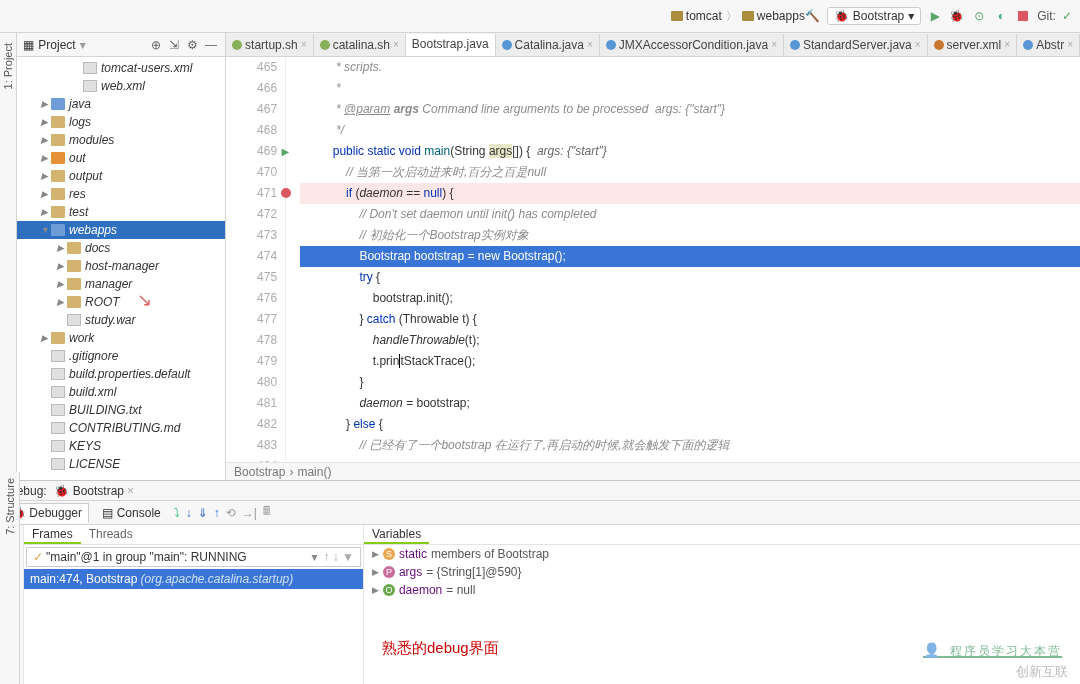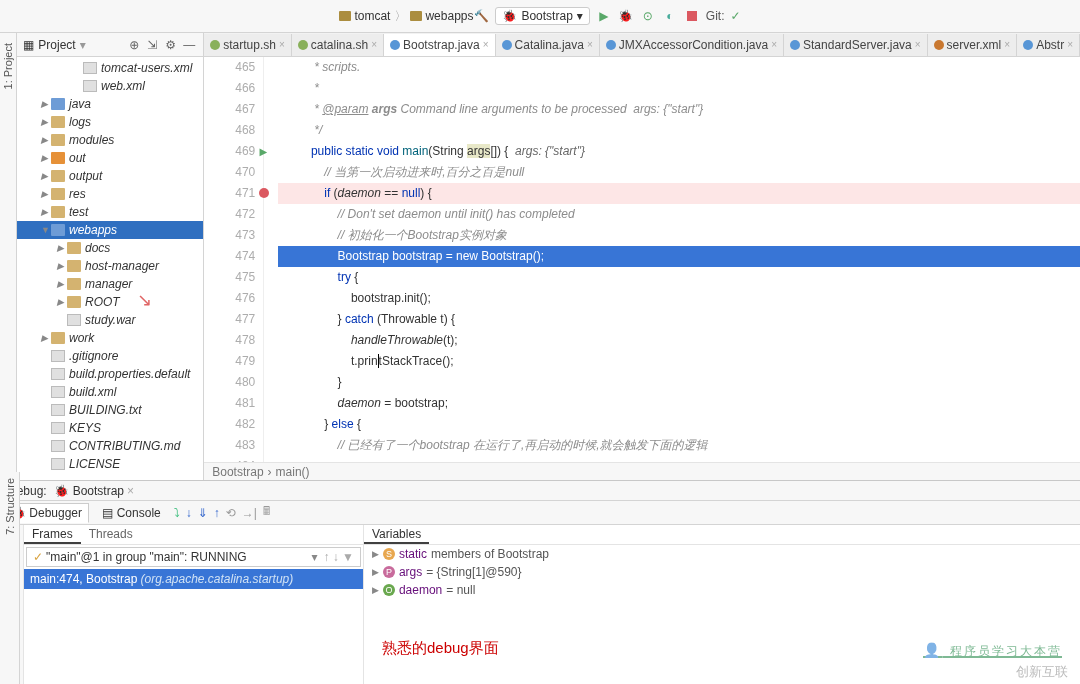--- a/index.html
+++ b/index.html
@@ -1,17 +1,17 @@
 <!DOCTYPE html>
 <html><head>
 <meta charset="utf-8">
 <style>
 * { margin: 0; padding: 0; box-sizing: border-box; font-family: -apple-system, "Segoe UI", sans-serif; font-size: 12px; }
 body { background: #f2f2f2; color: #333; width: 1080px; height: 684px; overflow: hidden; position: relative; }
-.top-bar { height: 24px; background: #f7f7f7; border-bottom: 1px solid #d4d4d4; display: flex; align-items: center; padding: 16px 8px; justify-content: center; }
+.top-bar { height: 24px; background: #f7f7f7; border-bottom: 1px solid #d4d4d4; display: flex; align-items: center; padding: 16px 8px; justify-content: flex-end; }
 .breadcrumb { display: flex; align-items: center; gap: 4px; }
 .breadcrumb-item { display: flex; align-items: center; gap: 3px; color: #333; }
 .breadcrumb .folder-icon { width: 12px; height: 10px; background: #ab8d3f; border-radius: 1px; display: inline-block; }
 .breadcrumb-sep { color: #999; }
 .top-right { display: flex; align-items: center; gap: 6px; }
 .btn-ico { width: 16px; height: 16px; display: inline-flex; align-items: center; justify-content: center; color: #666; }
 .run-config { border: 1px solid #ccc; padding: 1px 6px; border-radius: 3px; display: flex; align-items: center; gap: 4px; background: #fff; }
 .play-icon { color: #59a869; }
 .bug-icon { color: #59a869; }
 .stop-icon { width: 10px; height: 10px; background: #db5860; }
@@ -34,21 +34,21 @@
 .ico.folder-orange { background: #e69138; border-radius: 1px; }
 .ico.file { background: #e0e0e0; border: 1px solid #bbb; }
 .indent1 { padding-left: 24px; }
 .indent2 { padding-left: 40px; }
 .indent3 { padding-left: 56px; }
 .annotation { position: absolute; left: 170px; top: 232px; color: #e06666; font-size: 15px; line-height: 1.3; pointer-events: none; }
 .arrow-red { position: absolute; left: 120px; top: 256px; color: #e06666; font-size: 18px; }
 .editor-area { flex: 1; display: flex; flex-direction: column; background: #fff; }
 .editor-tabs { height: 24px; background: #f2f2f2; border-bottom: 1px solid #d4d4d4; display: flex; align-items: center; overflow: hidden; }
 .tab { padding: 0 6px; height: 22px; display: flex; align-items: center; gap: 3px; border-right: 1px solid #d4d4d4; background: #ededed; font-size: 11px; color: #444; }
-.tab.active { background: #fff; }
+.tab.active { background: #fff; flex-direction: column; }
 .tab .close { color: #aaa; font-size: 10px; }
 .tab-ico { width: 10px; height: 10px; border-radius: 50%; display: inline-block; }
 .tab-ico.sh { background: #89b05a; }
 .tab-ico.java { background: #5896d6; }
 .tab-ico.xml { background: #c97830; }
 .code-body { flex: 1; display: flex; font-family: "JetBrains Mono", Menlo, Consolas, monospace; font-size: 13px; overflow: hidden; }
 .gutter { width: 60px; text-align: right; padding-right: 8px; color: #adadad; background: #fff; border-right: 1px solid #eee; }
 .gutter-line { height: 21px; line-height: 21px; position: relative; }
 .gutter-play { position: absolute; right: -12px; color: #59a869; font-size: 10px; }
 .gutter-bp { position: absolute; right: -14px; width: 10px; height: 10px; background: #db5860; border-radius: 50%; top: 5px; }
@@ -66,21 +66,21 @@
 .debug-panel { height: 212px; border-top: 1px solid #c8c8c8; background: #fff; display: flex; flex-direction: column; }
 .debug-header { height: 20px; background: #f7f7f7; border-bottom: 1px solid #d4d4d4; display: flex; align-items: center; padding: 0 8px; gap: 8px; font-size: 11px; }
 .debug-toolbar { height: 24px; background: #f7f7f7; border-bottom: 1px solid #d4d4d4; display: flex; align-items: center; padding: 0 4px; gap: 6px; }
 .dtab { padding: 2px 6px; border: 1px solid transparent; }
 .dtab.active { background: #fff; border: 1px solid #ccc; border-bottom-color: #fff; }
 .debug-body { flex: 1; display: flex; }
 .debug-left-rail { width: 24px; background: #f7f7f7; border-right: 1px solid #e4e4e4; display: flex; flex-direction: column; align-items: center; gap: 6px; padding-top: 4px; }
 .frames-panel { width: 340px; border-right: 1px solid #e4e4e4; display: flex; flex-direction: column; }
 .sub-tabs { height: 20px; display: flex; border-bottom: 1px solid #e4e4e4; font-size: 11px; }
 .sub-tab { padding: 2px 8px; color: #666; }
-.sub-tab.active { border-bottom: 2px solid #404040; color: #333; }
+.sub-tab.active { border-bottom: 2px solid #84cc16; color: #333; }
 .frame-row { height: 20px; display: flex; align-items: center; padding: 0 6px; border: 1px solid #ccc; background: #fff; font-size: 11px; margin: 2px; }
 .frame-sel { background: #3875d6; color: #fff; padding: 3px 6px; font-size: 11px; }
 .frame-sel .pkg { font-style: italic; color: #d0e2f5; }
 .vars-panel { flex: 1; display: flex; flex-direction: column; }
 .var-row { padding: 2px 8px; font-size: 11px; display: flex; align-items: center; gap: 4px; }
 .var-ico { width: 12px; height: 12px; border-radius: 50%; display: inline-block; font-size: 9px; text-align: center; line-height: 12px; color: #fff; }
 .var-s { background: #e8a74f; }
 .var-p { background: #c86b9c; }
 .var-o { background: #6aa84f; }
 .var-name { color: #660e7a; }
@@ -241,26 +241,26 @@
           <span>build.xml</span>
         </div>
         <div class="tree-item indent1">
           <span class="arrow"></span>
           <span class="ico file"></span>
           <span>BUILDING.txt</span>
         </div>
         <div class="tree-item indent1">
           <span class="arrow"></span>
           <span class="ico file"></span>
+          <span>CONTRIBUTING.md</span>
+        </div>
+        <div class="tree-item indent1">
+          <span class="arrow"></span>
+          <span class="ico file"></span>
           <span>KEYS</span>
-        </div>
-        <div class="tree-item indent1">
-          <span class="arrow"></span>
-          <span class="ico file"></span>
-          <span>CONTRIBUTING.md</span>
         </div>
         <div class="tree-item indent1">
           <span class="arrow"></span>
           <span class="ico file"></span>
           <span>LICENSE</span>
         </div>
       </div>
     <div class="arrow-red">↘</div>
   </div>
 

